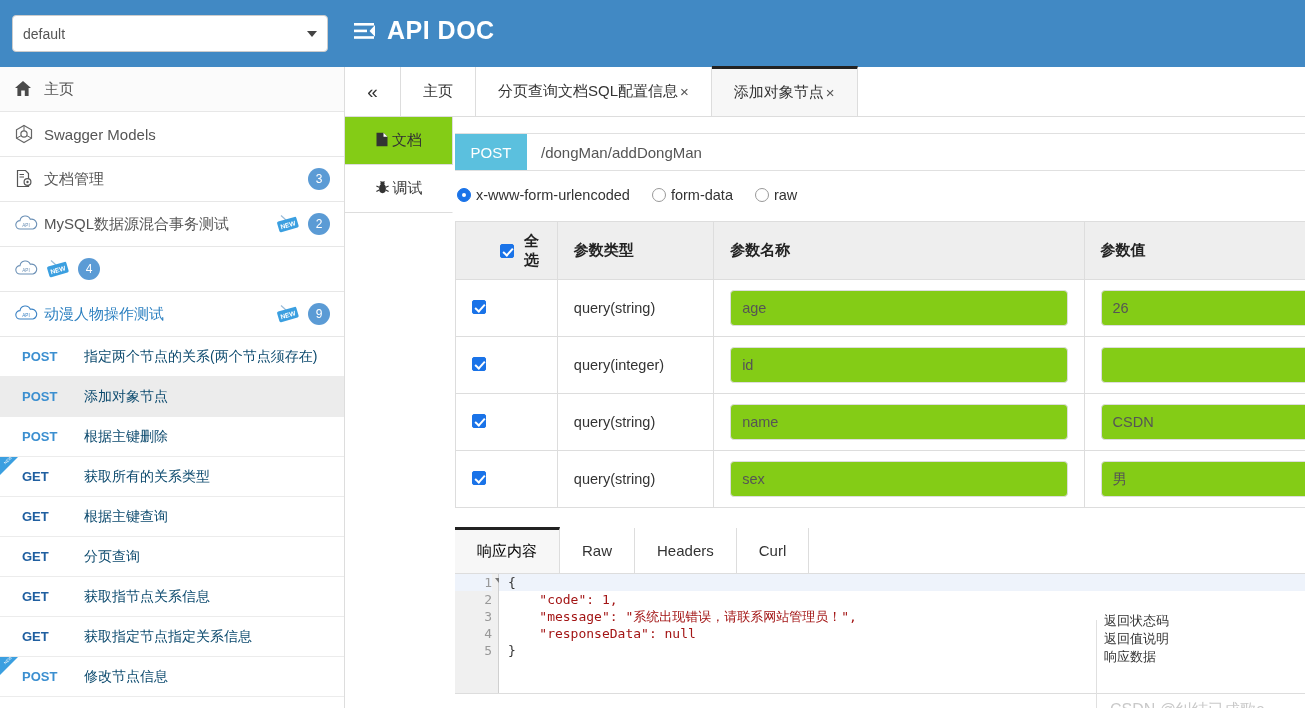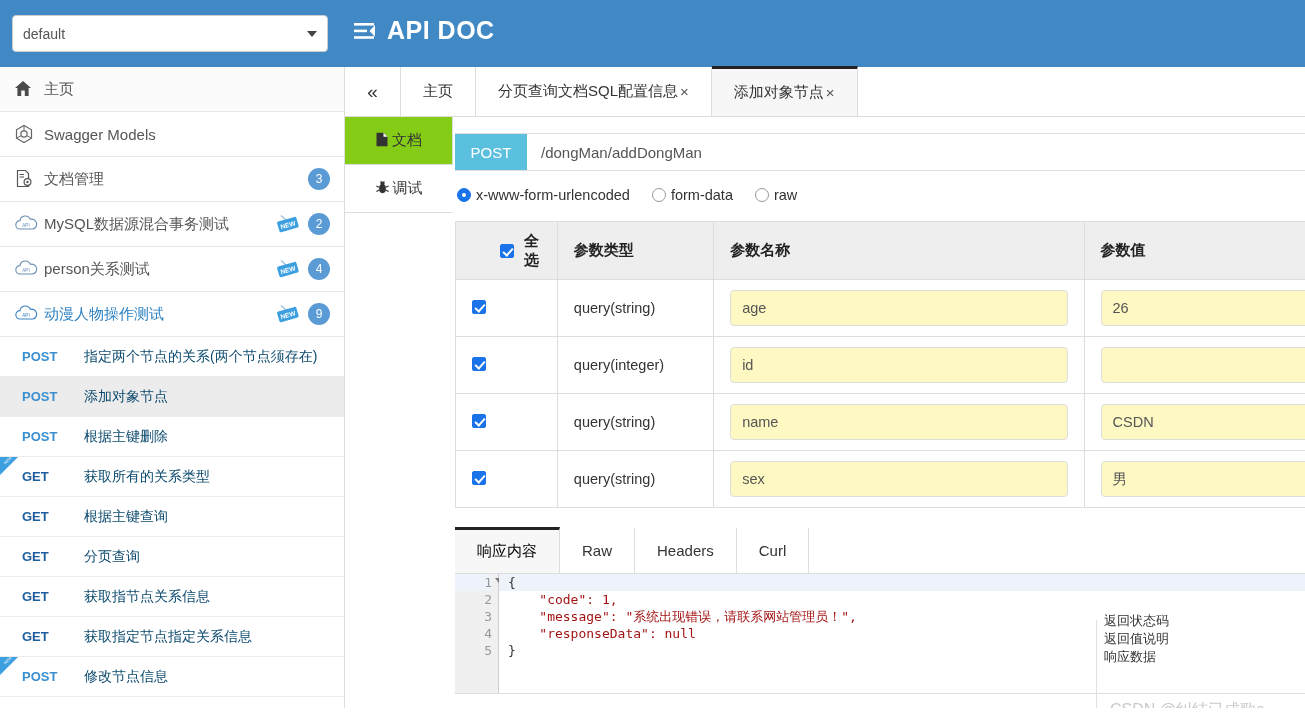--- a/index.html
+++ b/index.html
@@ -236,21 +236,21 @@
     content: ""; position: absolute;
     left: 4px; top: 1px; width: 4px; height: 8px;
     border: solid #fff; border-width: 0 2px 2px 0;
     transform: rotate(42deg);
   }
   .th-chk { display: flex; align-items: center; gap: 10px; padding-left: 28px; }
   .tin {
     width: 100%; height: 36px;
     border: 1px solid #ddd; border-radius: 4px;
     display: flex; align-items: center; padding-left: 11px;
-    color: #555; font-size: 14.5px; background: #fef9c3;
+    color: #555; font-size: 14.5px; background: #84cc16;
   }
 
   
   .resp-wrap { position: relative; margin-top: 20px; margin-left: 2px; }
   .resp-tabs {
     display: flex; align-items: stretch; height: 46px;
     border-bottom: 1px solid #ddd; width: 1000px;
   }
   .rtab {
     display: flex; align-items: center; justify-content: center;
@@ -386,21 +386,20 @@
       <span class="badge-count">2</span>
     </div>
 
     <div class="side-row group">
       <span class="ic">
         <svg width="24" height="18" viewBox="0 0 24 18">
           <path d="M6 14 a4.2 4.2 0 0 1 0-8.4 a5.4 5.4 0 0 1 10.3-1.3 A4.4 4.4 0 0 1 19 14 Z" fill="none" stroke="#6a8fb5" stroke-width="1.1"></path>
           <text x="12" y="12" font-size="4.6" fill="#6a8fb5" text-anchor="middle" font-family="Liberation Sans, sans-serif">API</text>
         </svg>
       </span>
-      <span class="lbl">person关系测试</span>
       <span class="new-tag">
         <svg width="26" height="21" viewBox="0 0 26 21">
           <line x1="6" y1="1.5" x2="11" y2="6" stroke="#9bbcd8" stroke-width="1.2"></line>
           <g transform="rotate(-16 13 11)">
             <rect x="3" y="5" width="20" height="11" rx="1.5" fill="#3b9fe0"></rect>
             <text x="13" y="13.2" font-size="6.6" font-weight="bold" fill="#fff" text-anchor="middle" font-family="Liberation Sans, sans-serif">NEW</text>
           </g>
         </svg>
       </span>
       <span class="badge-count">4</span>

